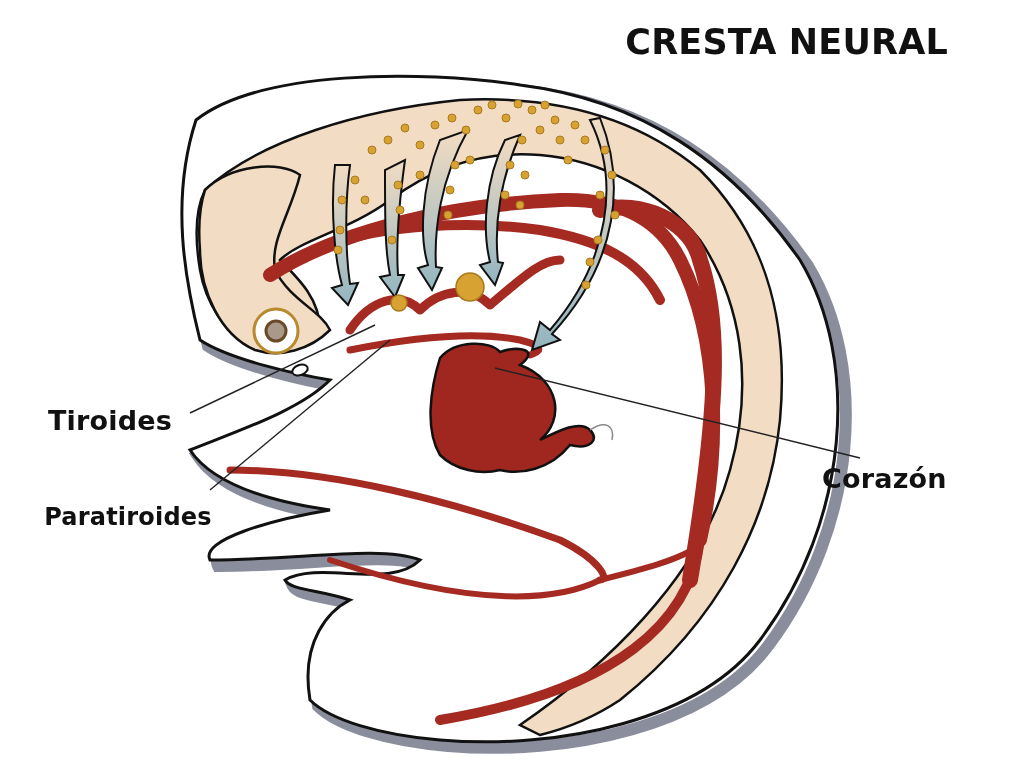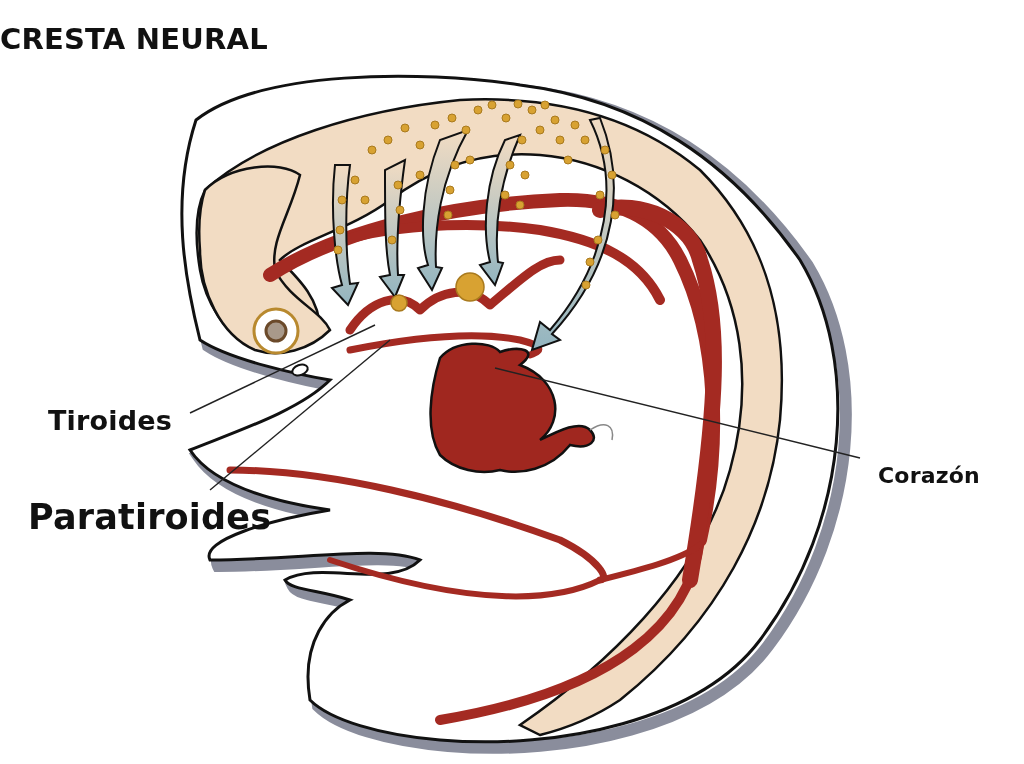--- a/index.html
+++ b/index.html
@@ -1,22 +1,22 @@
 <!DOCTYPE html>
 <html><head>
 <meta charset="utf-8">
 <style>
   html, body { margin: 0; padding: 0; background: #ffffff; }
   body { width: 1024px; height: 764px; position: relative; overflow: hidden; font-family: "DejaVu Sans", sans-serif; }
   svg.diagram { position: absolute; left: 0; top: 0; }
   .lbl { position: absolute; font-family: "DejaVu Sans", sans-serif; font-weight: bold; color: #111; letter-spacing: 0.2px; }
-  .title { left: 0; width: 948px; top: 22px; text-align: left; font-size: 29px; }
+  .title { left: 0; width: 948px; top: 22px; text-align: right; font-size: 35px; }
   .tiroides { left: 48px; top: 405px; font-size: 27px; text-align: right; }
-  .paratiroides { left: 28px; top: 500px; font-size: 35px; text-align: center; line-height: 34px; width: 200px; }
-  .corazon { left: 878px; top: 463px; font-size: 22px; }
+  .paratiroides { left: 28px; top: 500px; font-size: 24px; text-align: center; line-height: 34px; width: 200px; }
+  .corazon { left: 822px; top: 463px; font-size: 27px; }
 </style>
 </head>
 <body>
 
 <svg class="diagram" width="1024" height="764" viewBox="0 0 1024 764">
   <defs>
     <linearGradient id="arrowGrad" x1="0" y1="0" x2="0" y2="1">
       <stop offset="0" stop-color="#f2dcc3"></stop>
       <stop offset="1" stop-color="#93b5c0"></stop>
     </linearGradient>

